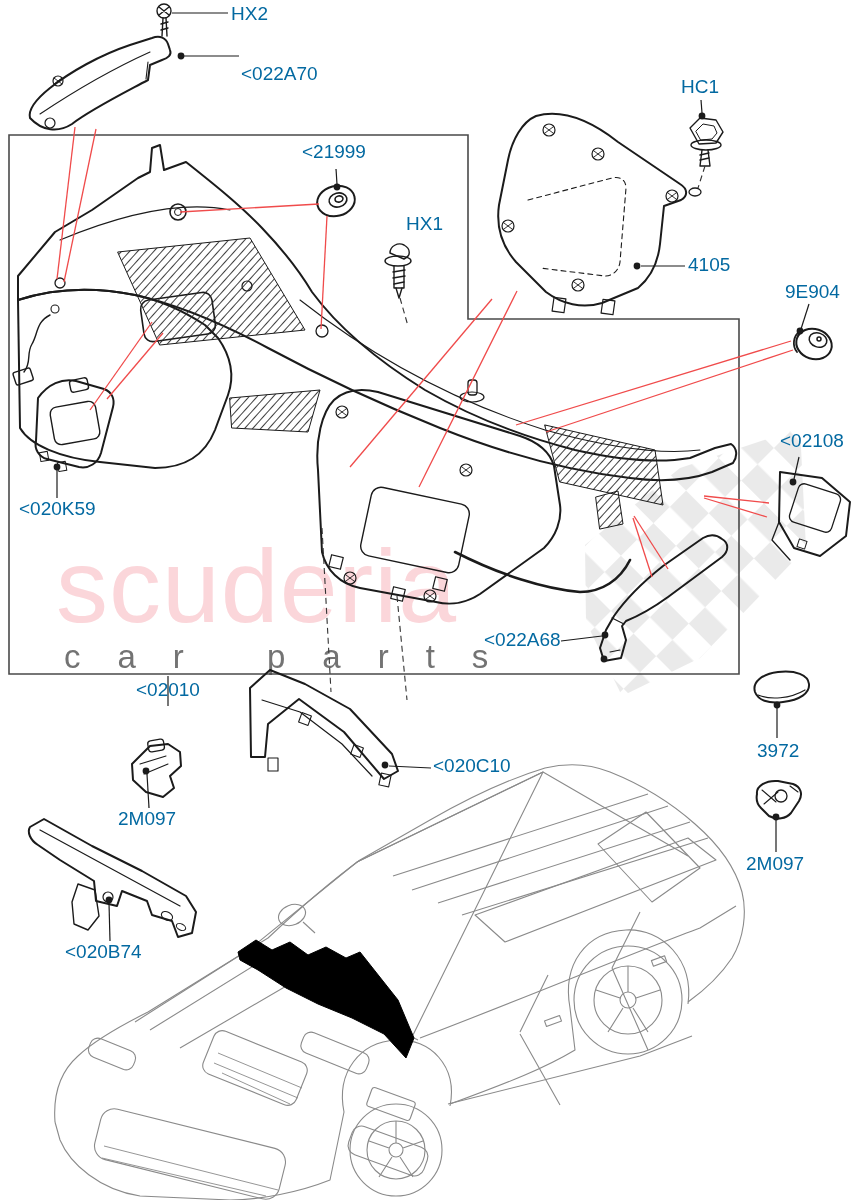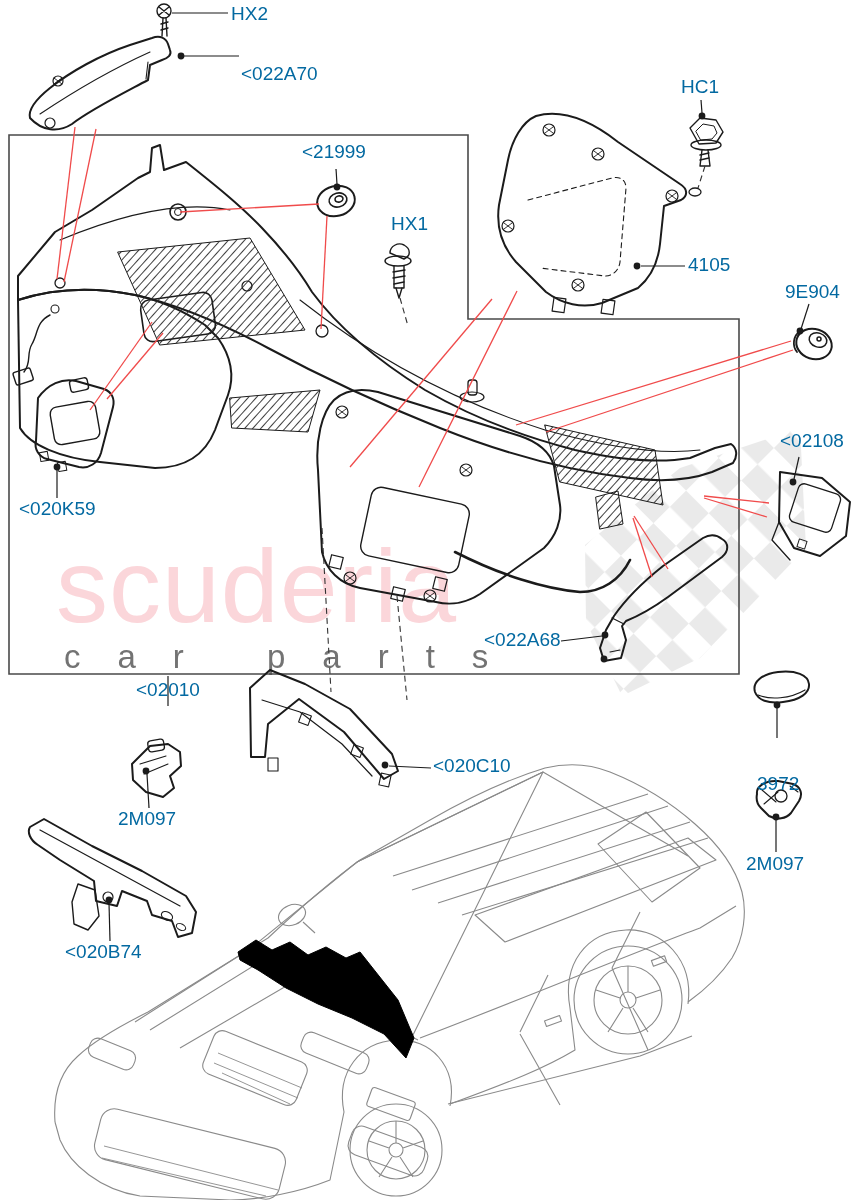--- a/index.html
+++ b/index.html
@@ -312,27 +312,27 @@
       <rect x="95" y="1128" width="190" height="52" rx="14" transform="rotate(14 190 1154)"></rect>
       <path d="M104,1146 L278,1190 M102,1158 L266,1196" stroke-width="0.9"></path>
       <rect x="348" y="1136" width="80" height="30" rx="10" transform="rotate(20 388 1151)"></rect>
       <rect x="368" y="1094" width="46" height="20" rx="3" transform="rotate(20 391 1104)"></rect>
     </g>
   </svg>
 
   <div class="part-label" style="left:231px;top:4px">HX2</div>
   <div class="part-label" style="left:241px;top:64px">&lt;022A70</div>
   <div class="part-label" style="left:302px;top:142px">&lt;21999</div>
-  <div class="part-label" style="left:391px;top:214px">HX1</div>
+  <div class="part-label" style="left:406px;top:214px">HX1</div>
   <div class="part-label" style="left:681px;top:77px">HC1</div>
   <div class="part-label" style="left:688px;top:255px">4105</div>
   <div class="part-label" style="left:785px;top:282px">9E904</div>
   <div class="part-label" style="left:780px;top:431px">&lt;02108</div>
   <div class="part-label" style="left:19px;top:499px">&lt;020K59</div>
   <div class="part-label" style="left:484px;top:630px">&lt;022A68</div>
   <div class="part-label" style="left:136px;top:680px">&lt;02010</div>
-  <div class="part-label" style="left:757px;top:774px">3972</div>
+  <div class="part-label" style="left:757px;top:741px">3972</div>
   <div class="part-label" style="left:433px;top:756px">&lt;020C10</div>
   <div class="part-label" style="left:118px;top:809px">2M097</div>
   <div class="part-label" style="left:746px;top:854px">2M097</div>
   <div class="part-label" style="left:65px;top:942px">&lt;020B74</div>
 
 </div>
 
 </body></html>

